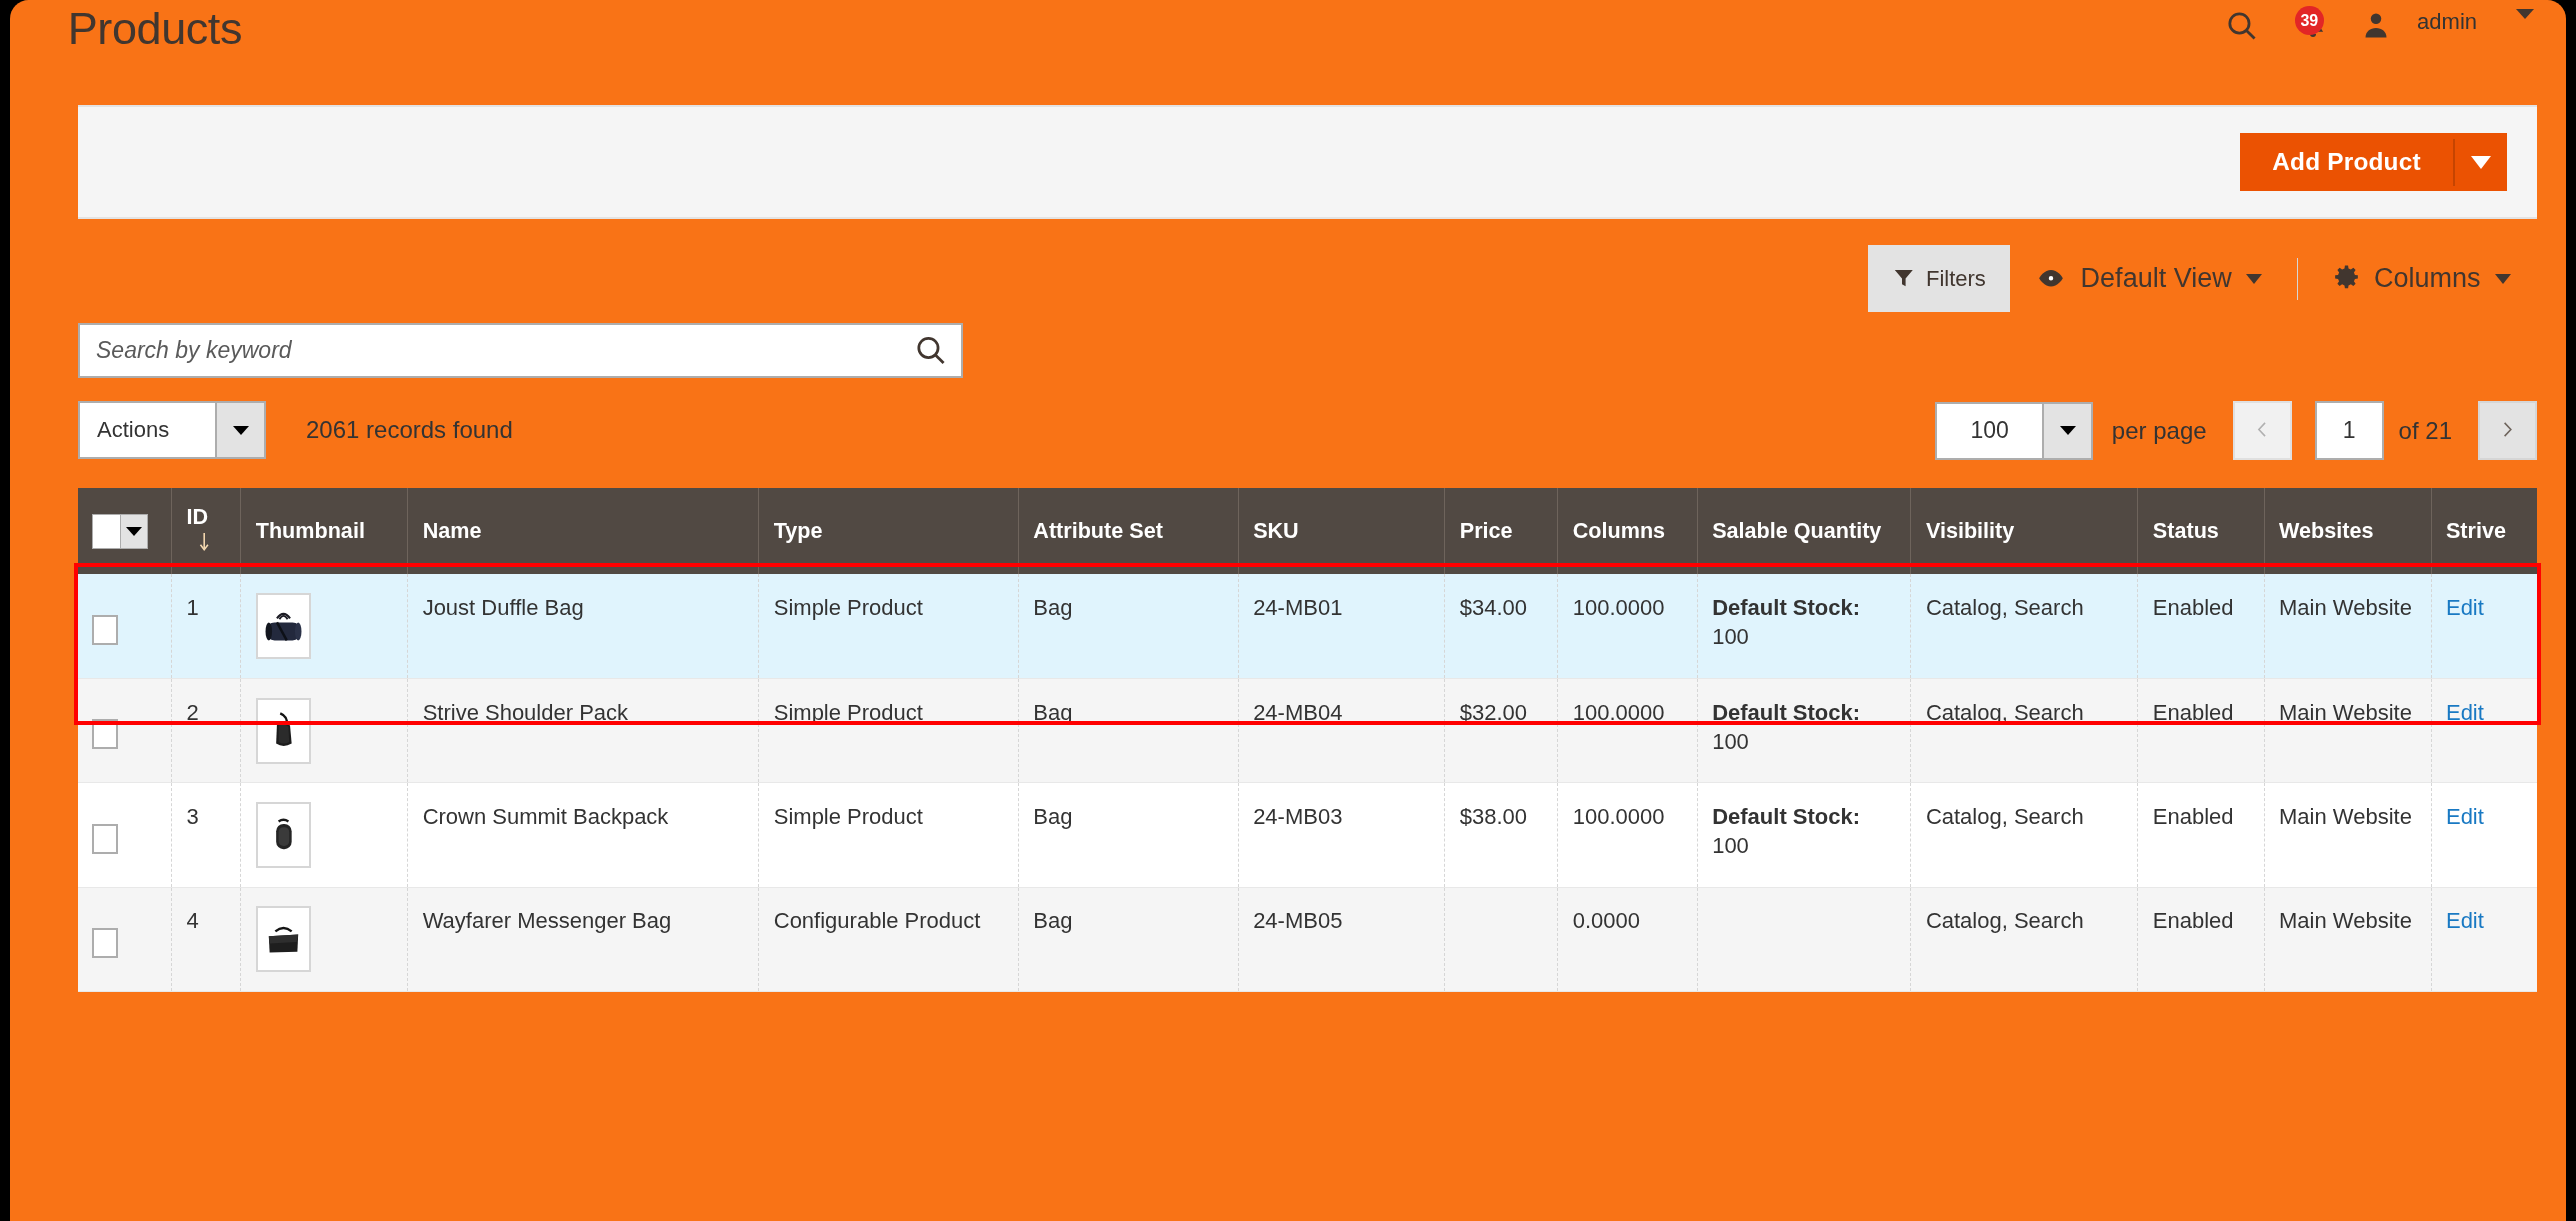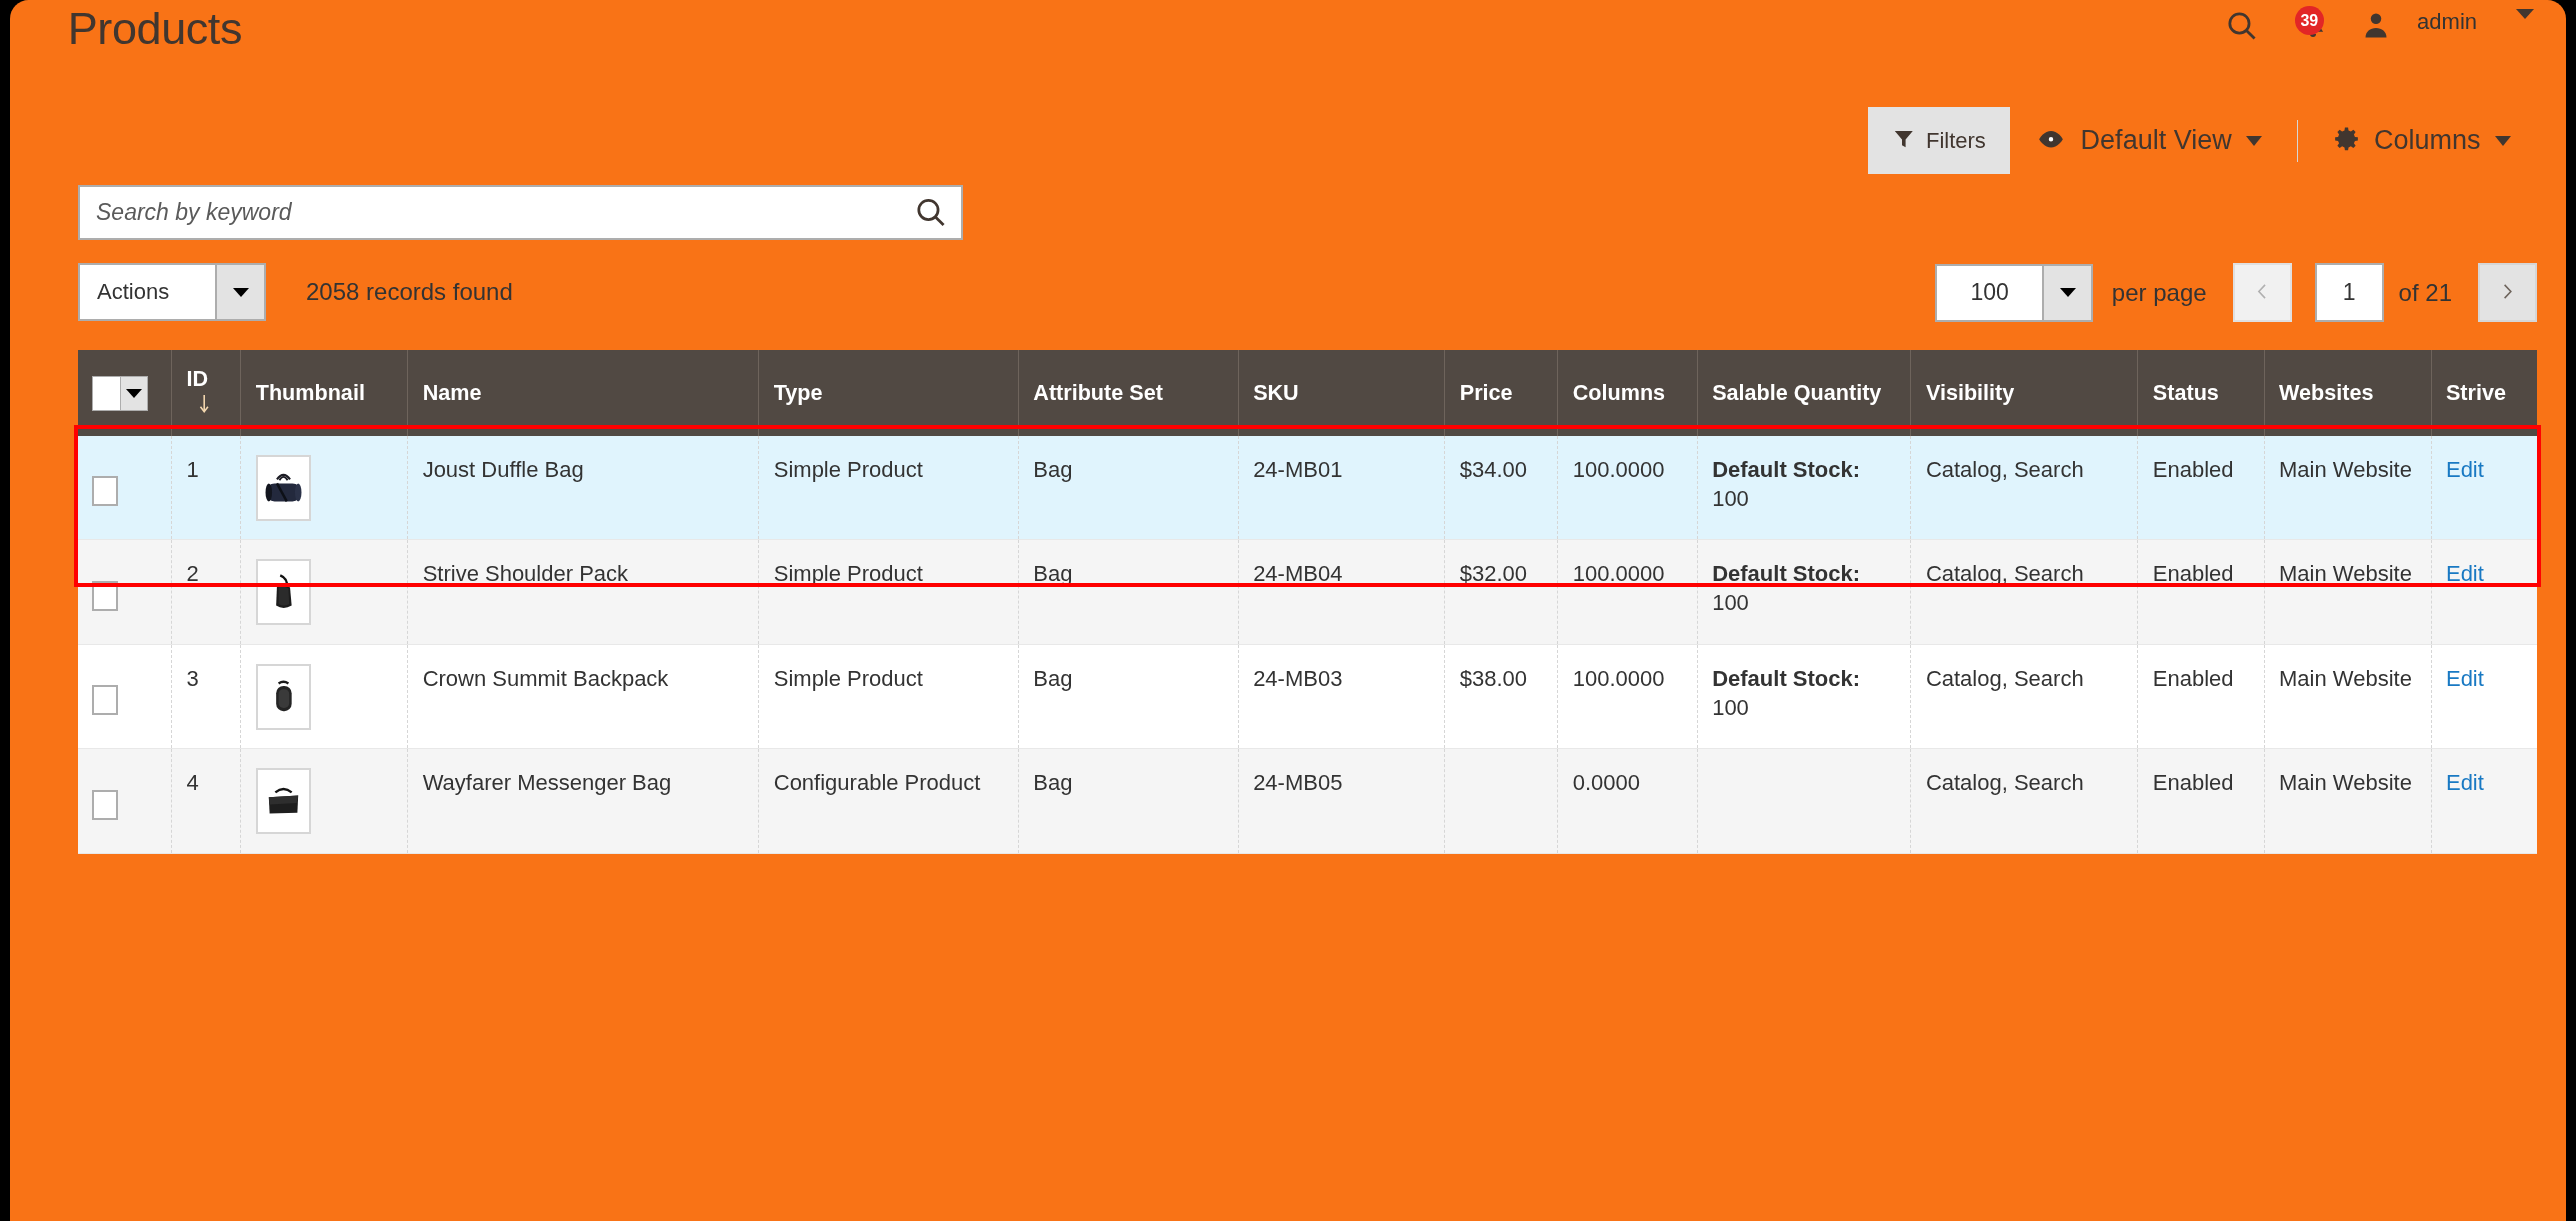--- a/index.html
+++ b/index.html
@@ -359,20 +359,29 @@
             <circle cx="12" cy="7" r="4.2"></circle>
             <path d="M3.6 22c0-4.6 3.8-7.6 8.4-7.6s8.4 3 8.4 7.6z"></path>
           </svg>
         </span>
         <span class="admin-name">admin</span>
         <span class="caret-dark"></span>
       </div>
     </div>
   </div>
 
+  <div class="page-actions">
+    <div class="add-product">
+      <span class="label">Add Product</span>
+      <span class="split"></span>
+      <span class="toggle">
+        <span class="caret-white"></span>
+      </span>
+    </div>
+  </div>
 
   <div class="grid-controls">
     <div class="filters-btn">
       <span>
         <svg width="21.6" height="24.4" viewBox="0 0 24 24" fill="#41362f">
           <path d="M2 3h20l-8 9.2V21l-4-2.4v-6.4z"></path>
         </svg>
       </span>
       <span class="txt">Filters</span>
     </div>
@@ -414,21 +423,21 @@
     </div>
   </div>
 
   <div class="actions-row">
     <div class="actions-select">
       <span class="lbl">Actions</span>
       <span class="arw">
         <span class="small-caret"></span>
       </span>
     </div>
-    <div class="records">2058 records found</div>
+    <div class="records">2061 records found</div>
 
     <div class="pager">
       <div class="per-page-select">
         <span class="lbl">100</span>
         <span class="arw">
           <span class="small-caret"></span>
         </span>
       </div>
       <span class="per-page-lbl">per page</span>
 

